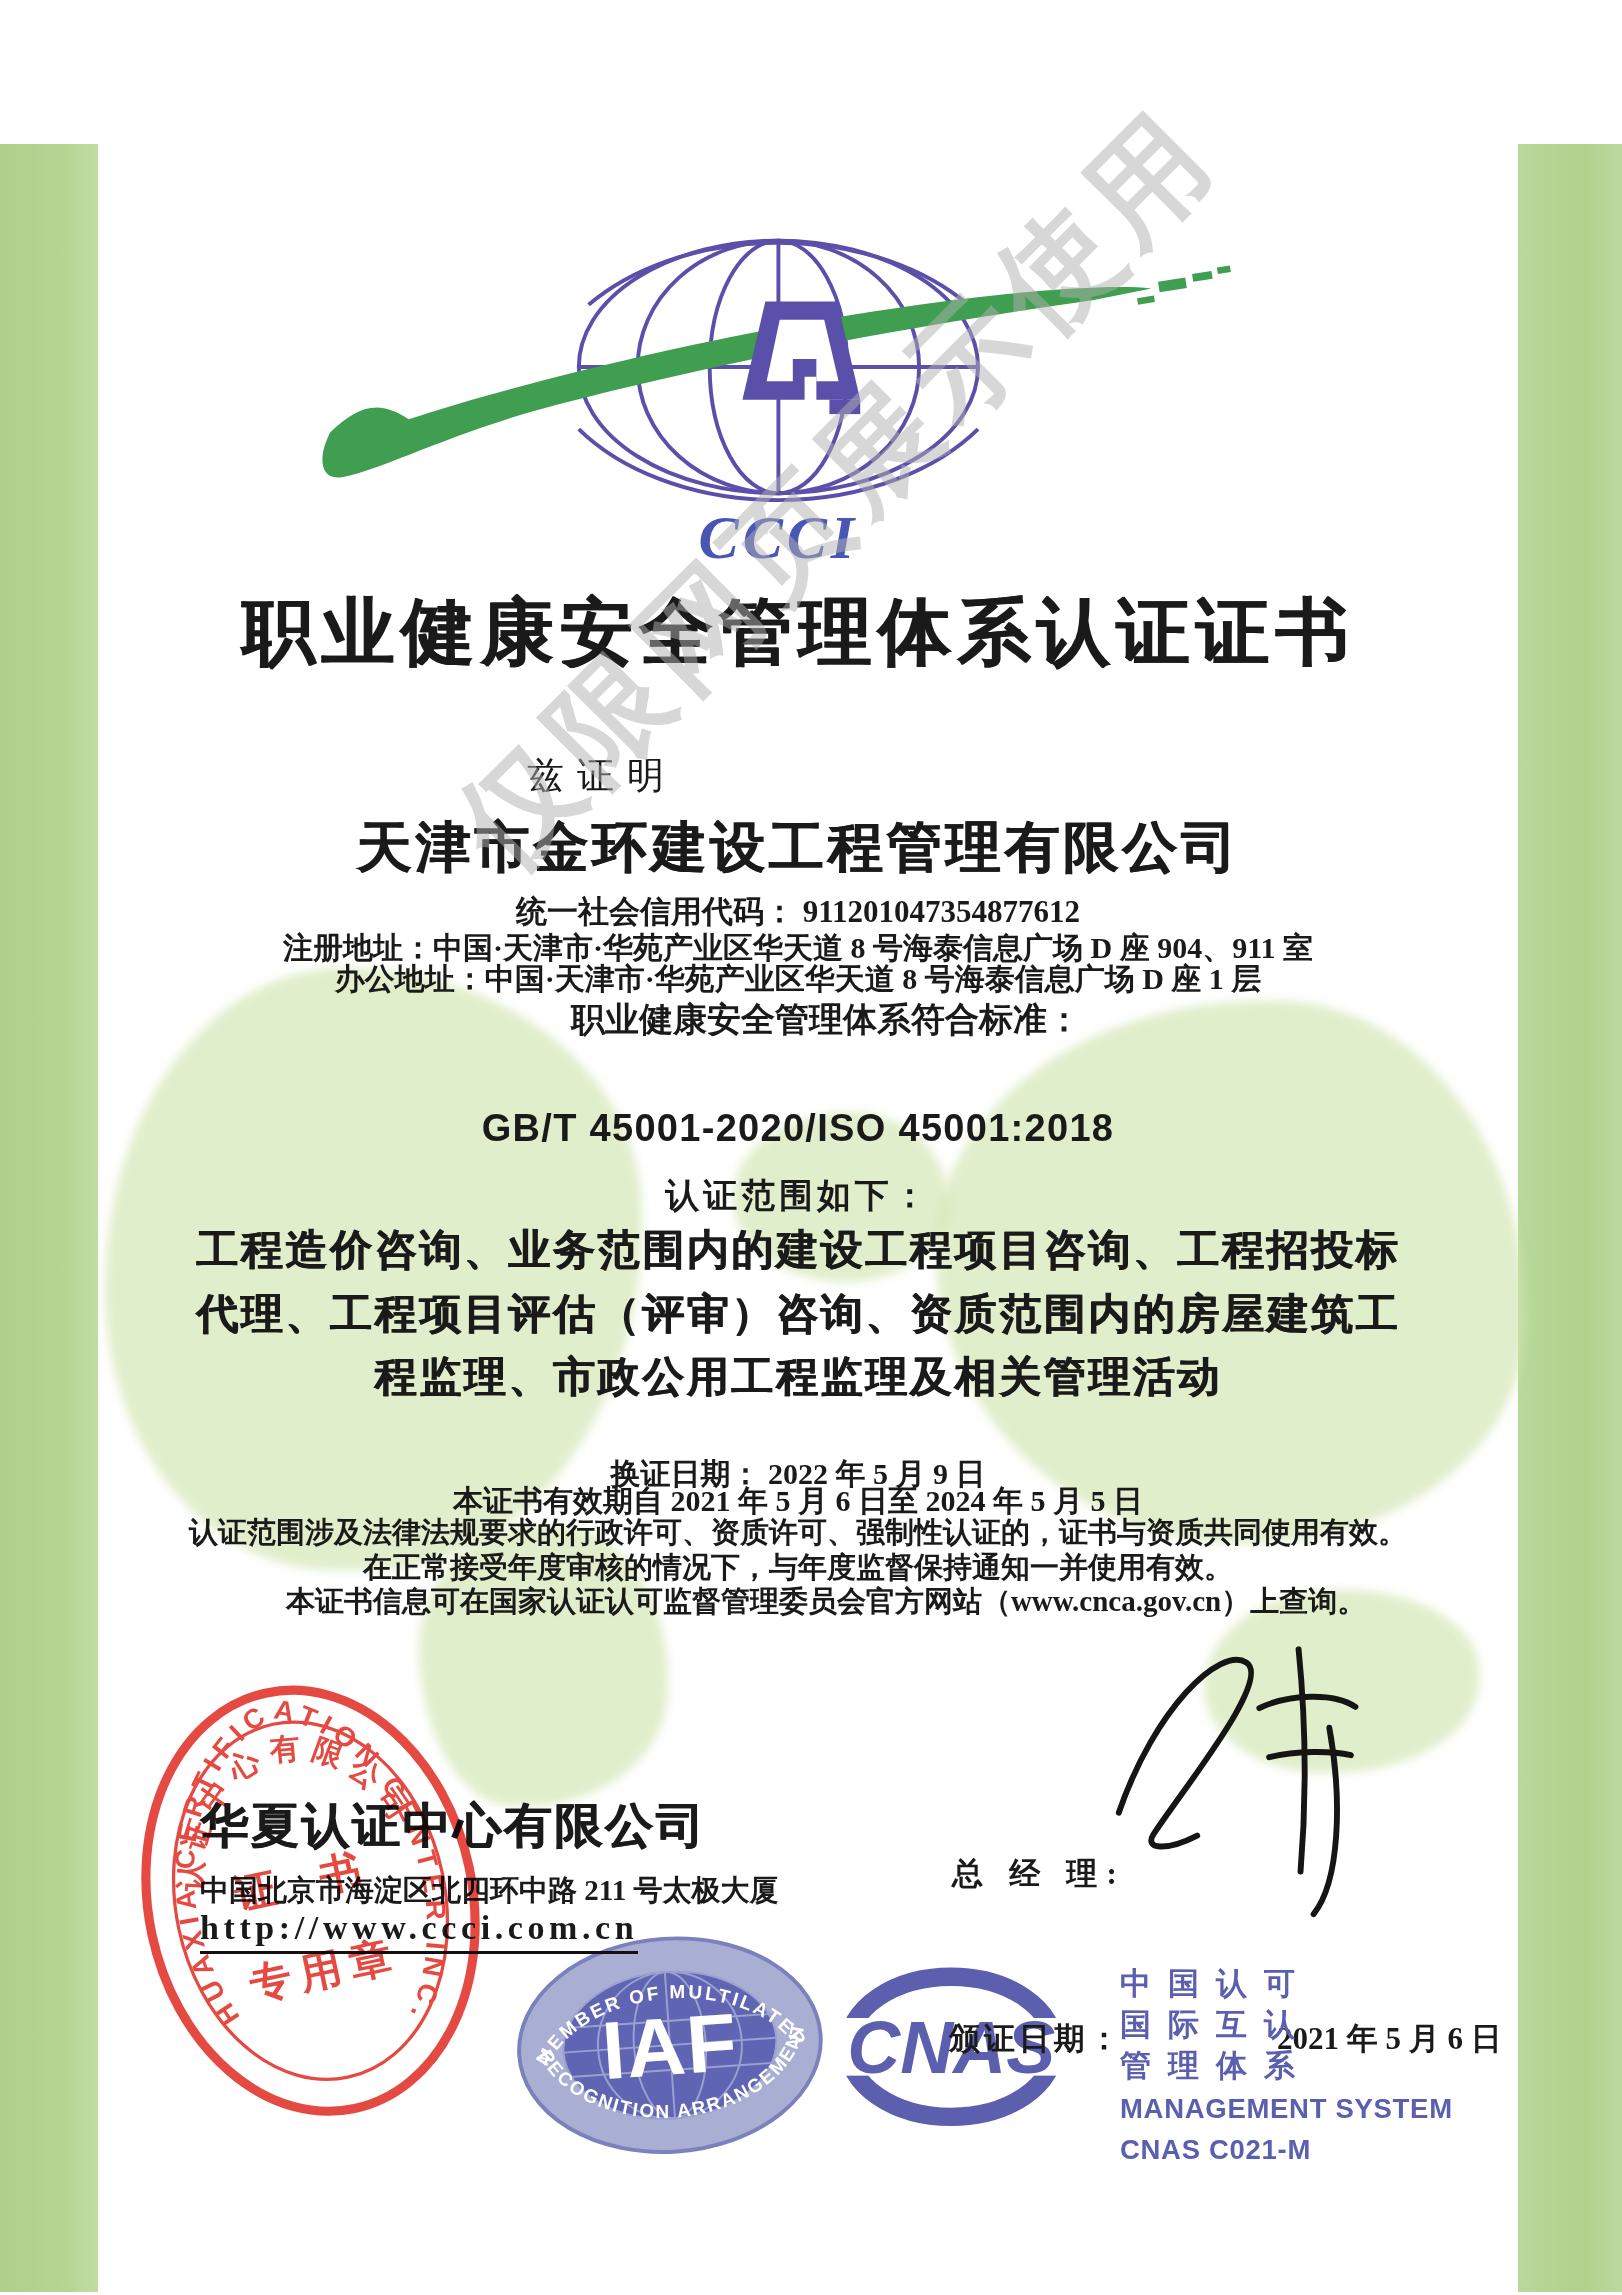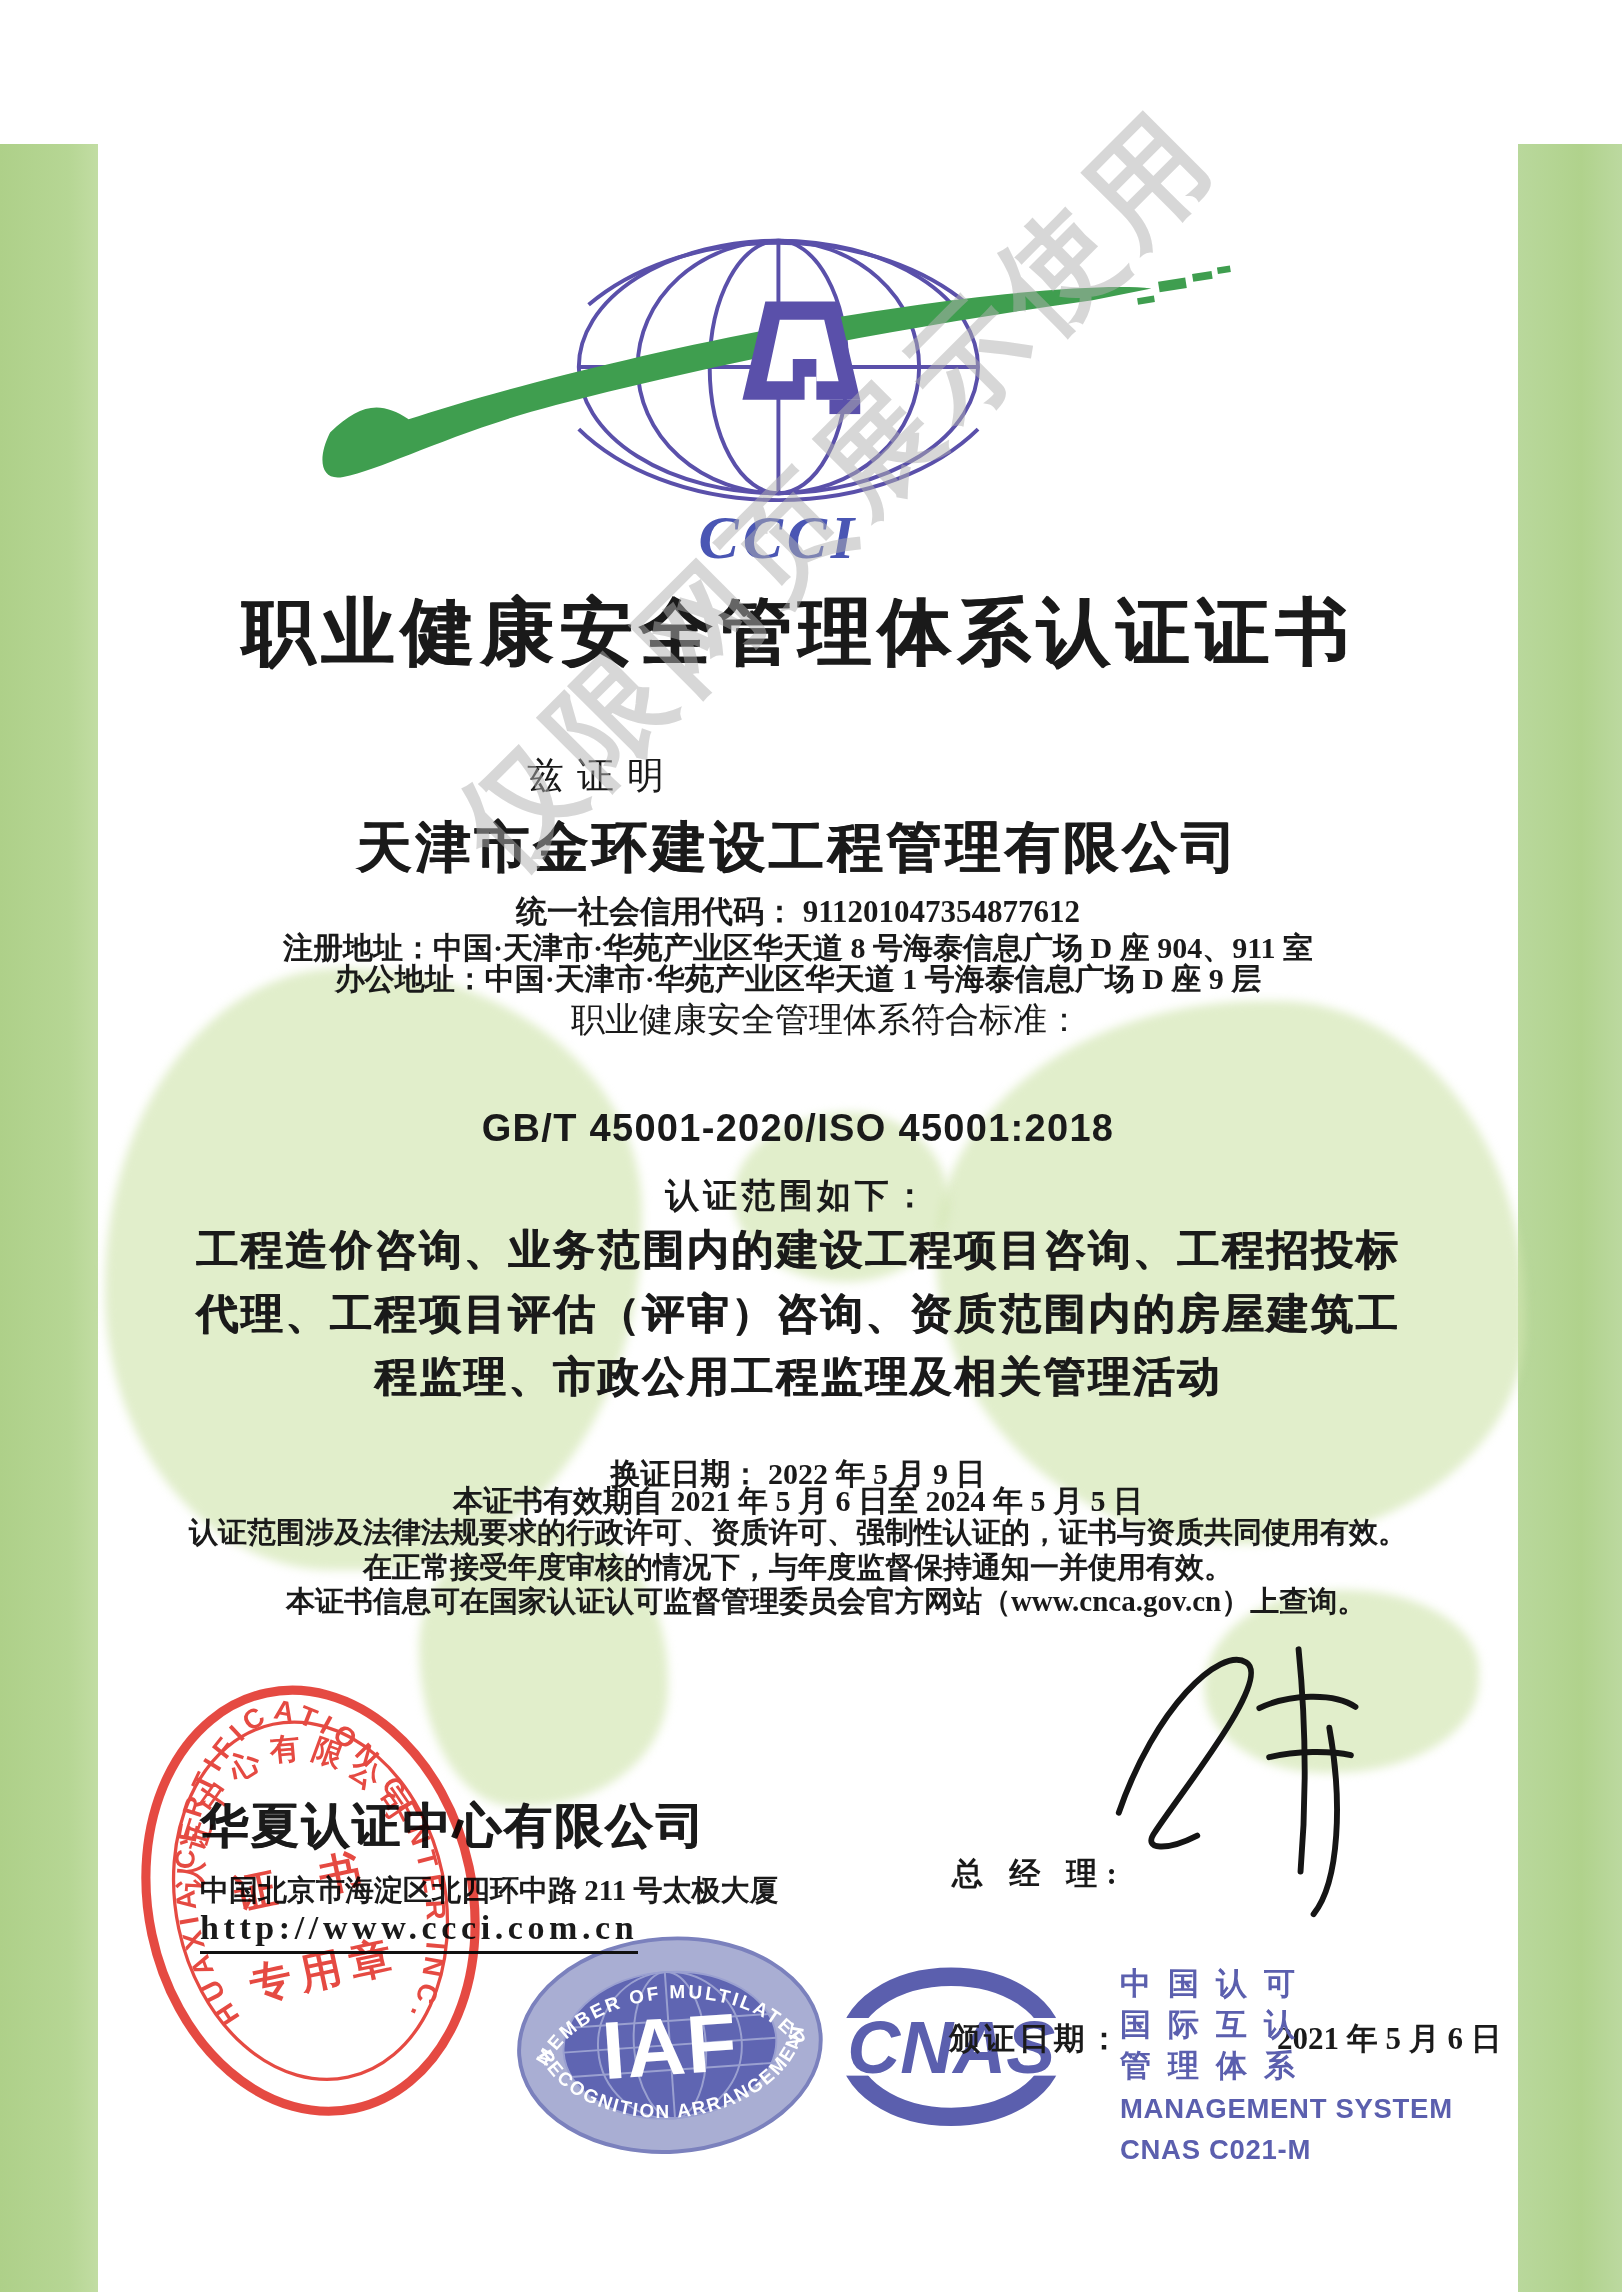--- a/index.html
+++ b/index.html
@@ -20,21 +20,21 @@
   .title{top:584px;font-size:73px;font-weight:800;letter-spacing:6.5px;
          font-family:"Liberation Serif",serif;text-shadow:1.3px 0 0 #1a1a1a;}
   .regno{position:absolute;top:682px;right:216px;font-size:33px;font-weight:700;z-index:4;
          font-family:"Liberation Sans",sans-serif;}
   .regno .lbl{font-family:"Liberation Serif",serif;font-weight:600;}
   .certify{position:absolute;left:527px;top:751px;font-size:37px;letter-spacing:13px;z-index:4;}
   .company{top:811px;font-size:55px;font-weight:800;letter-spacing:3.9px;text-shadow:1px 0 0 #1a1a1a;}
   .code{top:891px;font-size:31px;font-weight:600;}
   .addr1{top:928px;font-size:30px;font-weight:600;}
   .addr2{top:959px;font-size:30px;font-weight:600;}
-  .conform{top:997px;font-size:34px;font-weight:400;padding-left:28px;}
+  .conform{top:997px;font-size:34px;font-weight:700;padding-left:28px;}
   .stdcode{top:1107px;font-size:38px;font-weight:800;font-family:"Liberation Sans",sans-serif;letter-spacing:1.3px;}
   .scopeintro{top:1173px;font-size:34px;font-weight:800;letter-spacing:3.9px;}
   .scope1{top:1222px;}.scope2{top:1286px;}.scope3{top:1349px;}
   .scopeline{font-size:42px;font-weight:800;letter-spacing:2.6px;text-shadow:1px 0 0 #1a1a1a;}
   .reissue{top:1454px;font-size:30px;font-weight:600;}
   .validity{top:1481px;font-size:30px;font-weight:600;}
   .note1{top:1513px;text-align:center;}.note2{top:1548px;}.note3{top:1582px;padding-left:28px;}
   .note{font-size:29px;font-weight:600;}
   .issuer-name{position:absolute;left:200px;top:1794px;font-size:48px;font-weight:800;z-index:4;
                letter-spacing:2.6px;text-shadow:1px 0 0 #1a1a1a;}
@@ -96,21 +96,21 @@
       <text x="760" y="492" text-anchor="middle" font-family="Liberation Serif, serif" font-size="92" font-weight="bold" font-style="italic" fill="#4a56b4" letter-spacing="6">CCCI</text>
     </svg>
   </div>
 
   <div class="row title">职业健康安全管理体系认证证书</div>
   <div class="certify">兹证明</div>
 
   <div class="row company">天津市金环建设工程管理有限公司</div>
   <div class="row code">统一社会信用代码： 911201047354877612</div>
   <div class="row addr1">注册地址：中国·天津市·华苑产业区华天道 8 号海泰信息广场 D 座 904、911 室</div>
-  <div class="row addr2">办公地址：中国·天津市·华苑产业区华天道 1 号海泰信息广场 D 座 9 层</div>
+  <div class="row addr2">办公地址：中国·天津市·华苑产业区华天道 8 号海泰信息广场 D 座 1 层</div>
 
   <div class="row conform">职业健康安全管理体系符合标准：</div>
   <div class="row stdcode">GB/T 45001-2020/ISO 45001:2018</div>
 
   <div class="row scopeintro">认证范围如下：</div>
   <div class="row scope1 scopeline">工程造价咨询、业务范围内的建设工程项目咨询、工程招投标</div>
   <div class="row scope2 scopeline">代理、工程项目评估（评审）咨询、资质范围内的房屋建筑工</div>
   <div class="row scope3 scopeline">程监理、市政公用工程监理及相关管理活动</div>
 
   <div class="row reissue">换证日期：  2022 年 5 月 9 日</div>

